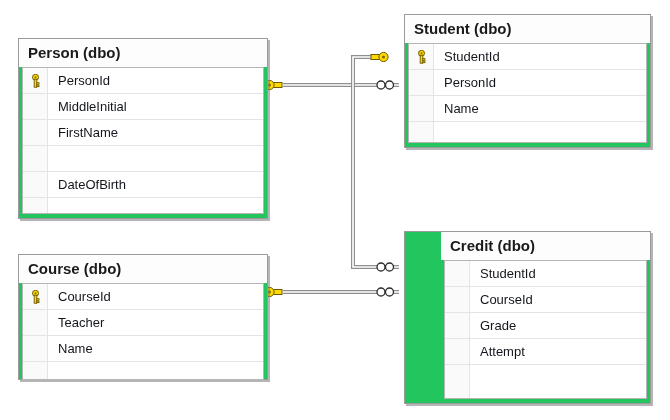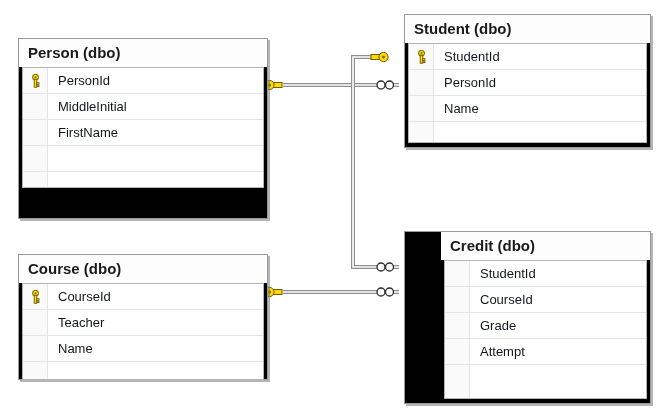--- a/index.html
+++ b/index.html
@@ -17,21 +17,21 @@
     width: 670px;
     height: 420px;
     background: #ffffff;
     overflow: hidden;
   }
 
   
   .table-box {
     position: absolute;
     box-sizing: border-box;
-    background: #000000;
+    background: #22c55e;
     border: 1px solid #9a9a9a;
     box-shadow: 2px 2px 0 0 rgba(120,120,120,0.55);
     z-index: 5;
   }
   .table-title {
     box-sizing: border-box;
     height: 28px;
     line-height: 28px;
     padding-left: 9px;
     font-size: 15px;
@@ -166,20 +166,24 @@
             <div class="row-key"></div>
             <div class="row-name">MiddleInitial</div>
           </div>
           <div class="row">
             <div class="row-key"></div>
             <div class="row-name">FirstName</div>
           </div>
           <div class="row">
             <div class="row-key"></div>
           </div>
+          <div class="row">
+            <div class="row-key"></div>
+            <div class="row-name">DateOfBirth</div>
+          </div>
           <div class="row filler" style="height: 15px;">
             <div class="row-key"></div>
             <div class="row-name"></div>
           </div>
         </div>
       </div>
       <div class="table-box" style="left: 404px; top: 14px; width: 247px; height: 134px;">
         <div class="table-title">Student (dbo)</div>
         <div class="grid">
           <div class="row">

